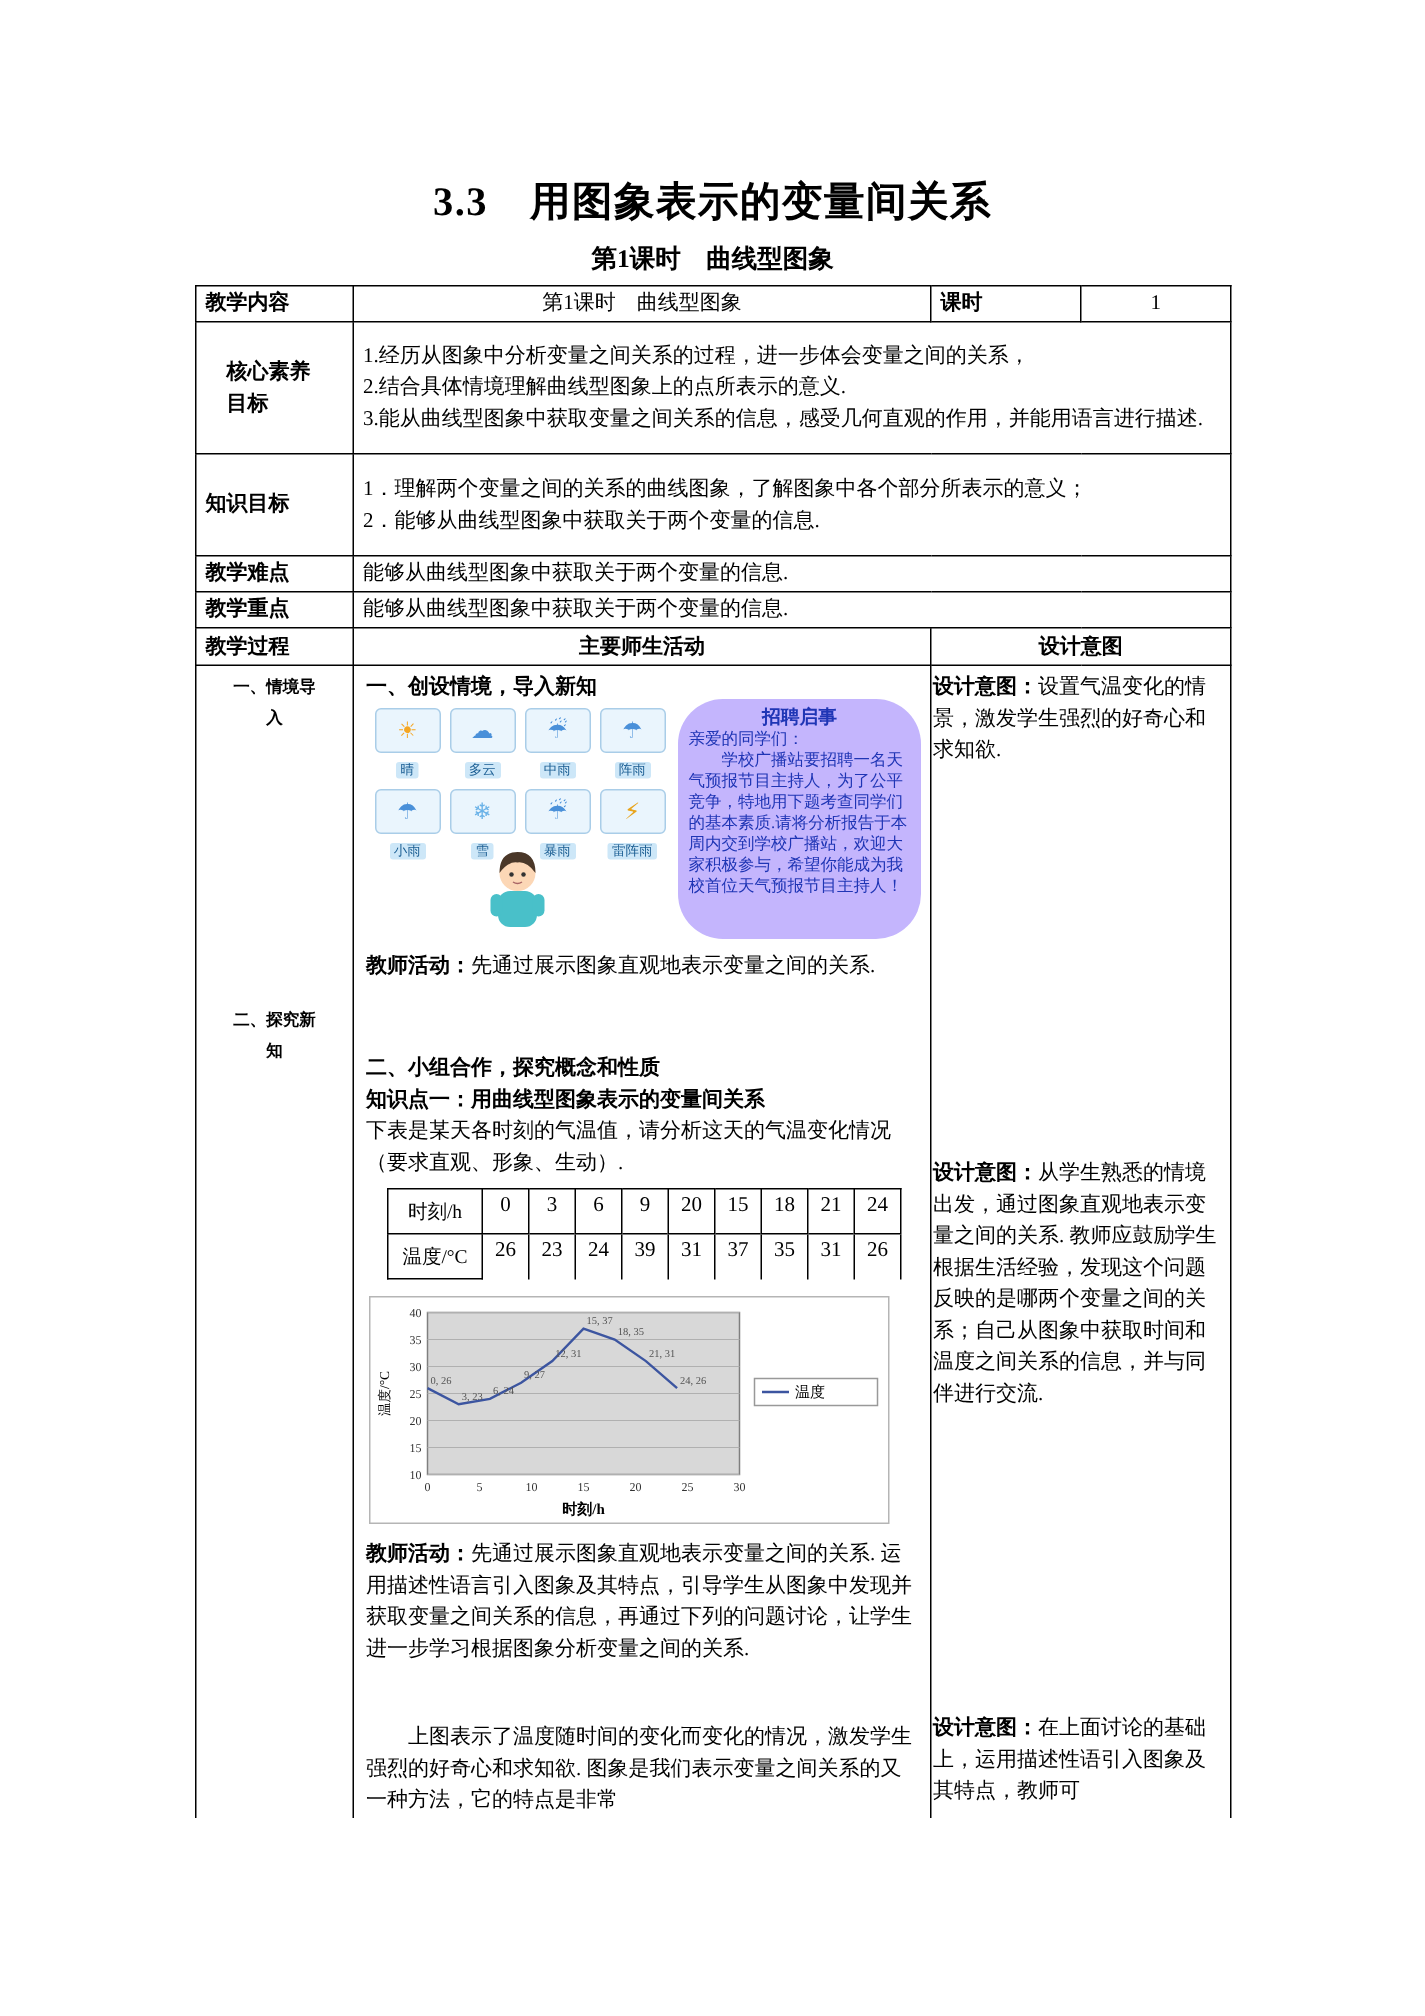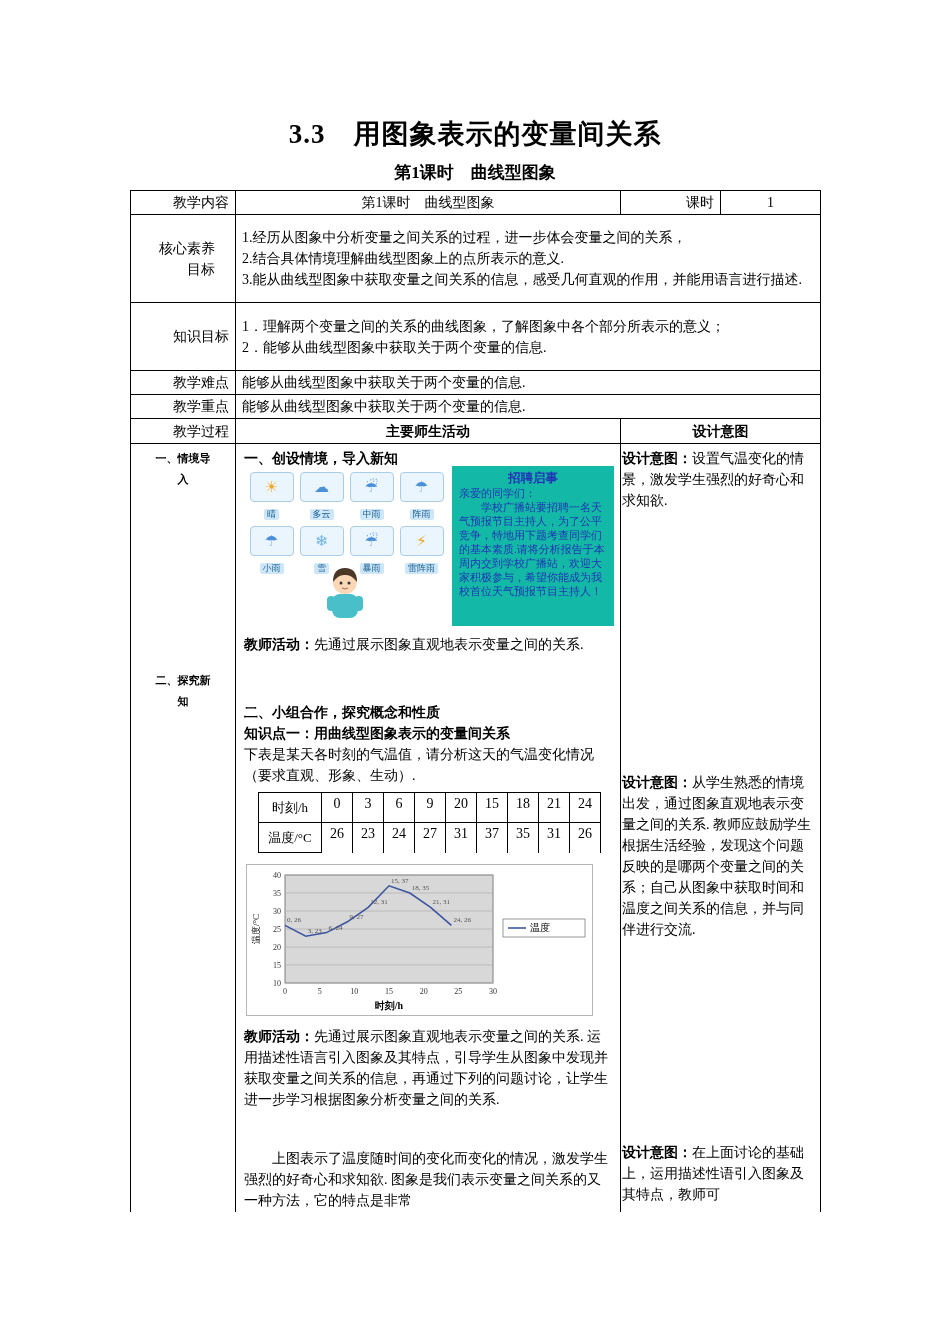--- a/index.html
+++ b/index.html
@@ -4,21 +4,21 @@
 <style>
   html,body{margin:0;padding:0;background:#ffffff;}
   .page{position:relative;width:950px;height:1344px;background:#ffffff;overflow:hidden;
         font-family:"Liberation Serif","DejaVu Serif",serif;color:#000;}
   .doc{position:absolute;left:130px;top:116px;width:690px;}
   .title{margin:0;text-align:center;font-size:27px;font-weight:bold;letter-spacing:1px;}
   .subtitle{margin:9px 0 6px 0;text-align:center;font-size:17px;font-weight:bold;}
 
   table.main{border-collapse:collapse;table-layout:fixed;width:690px;}
   table.main td{border:1px solid #000;font-size:14px;line-height:21px;padding:1px 6px;vertical-align:middle;}
-  td.lbl{font-weight:normal;text-align:right;padding:1px 2px;}
+  td.lbl{font-weight:bold;text-align:left;padding:1px 2px;}
   td.lbl .wrapbox{width:64px;margin:0 auto;}
   td.ctr{text-align:center;}
   td.hdr{font-weight:bold;text-align:center;}
   tr.rbig td{vertical-align:top;position:relative;border-bottom:none;padding:0;overflow:hidden;}
 
   .abs{position:absolute;}
   .activity-cell .abs{left:8px;right:6px;}
   .intent-cell .abs{left:1px;right:8px;}
   .bold{font-weight:bold;}
   .stage-label{position:absolute;left:0;width:100%;box-sizing:border-box;padding:0 20px;
@@ -30,21 +30,21 @@
   .wtile{text-align:center;}
   .wicon{width:42px;height:28px;margin:0 auto;border:1px solid #a9cde8;background:#eaf5fd;border-radius:4px;
          font-size:15px;line-height:28px;text-align:center;color:#4a90d9;font-family:"DejaVu Sans",sans-serif;}
   .wtile:nth-child(1) .wicon{color:#f5a623;}
   .wtile:nth-child(6) .wicon{color:#6ab2e8;}
   .wtile:nth-child(8) .wicon{color:#e8a41c;}
   .wlabel{font-size:9px;line-height:11px;margin-top:1px;background:#cde7f8;color:#1b5e93;border-radius:2px;
           display:inline-block;padding:0 3px;font-family:"Liberation Sans","DejaVu Sans",sans-serif;}
   .boy{position:absolute;left:76px;top:100px;}
   .notice{position:absolute;left:206px;top:0;width:162px;height:160px;box-sizing:border-box;
-          background:#14b8a6;color:#1f35b5;font-size:11px;line-height:14px;padding:5px 7px;}
+          background:#c4b5fd;color:#1f35b5;font-size:11px;line-height:14px;padding:5px 7px;border-radius:30px;}
   .notice-title{text-align:center;font-weight:bold;font-size:12.5px;margin-bottom:1px;}
 
   
   .temp-table{border-collapse:collapse;position:absolute;background:#fff;}
   .temp-table th,.temp-table td{border:1px solid #000;width:30px;height:29px;font-size:13px;
           font-weight:normal;text-align:center;padding:0;line-height:29px;}
   .temp-table th{width:62px;}
 
   
   #chart{position:absolute;width:345px;height:150px;border:1px solid #b5b5b5;background:#fff;}
@@ -192,21 +192,21 @@
               <td>15</td>
               <td>18</td>
               <td>21</td>
               <td>24</td>
             </tr>
             <tr>
               <th>温度/°C</th>
               <td>26</td>
               <td>23</td>
               <td>24</td>
-              <td>27</td>
+              <td>39</td>
               <td>31</td>
               <td>37</td>
               <td>35</td>
               <td>31</td>
               <td>26</td>
             </tr>
           </tbody>
               </table>
 
           <div id="chart" style="top:420px;left:10px"><svg width="343" height="148">

